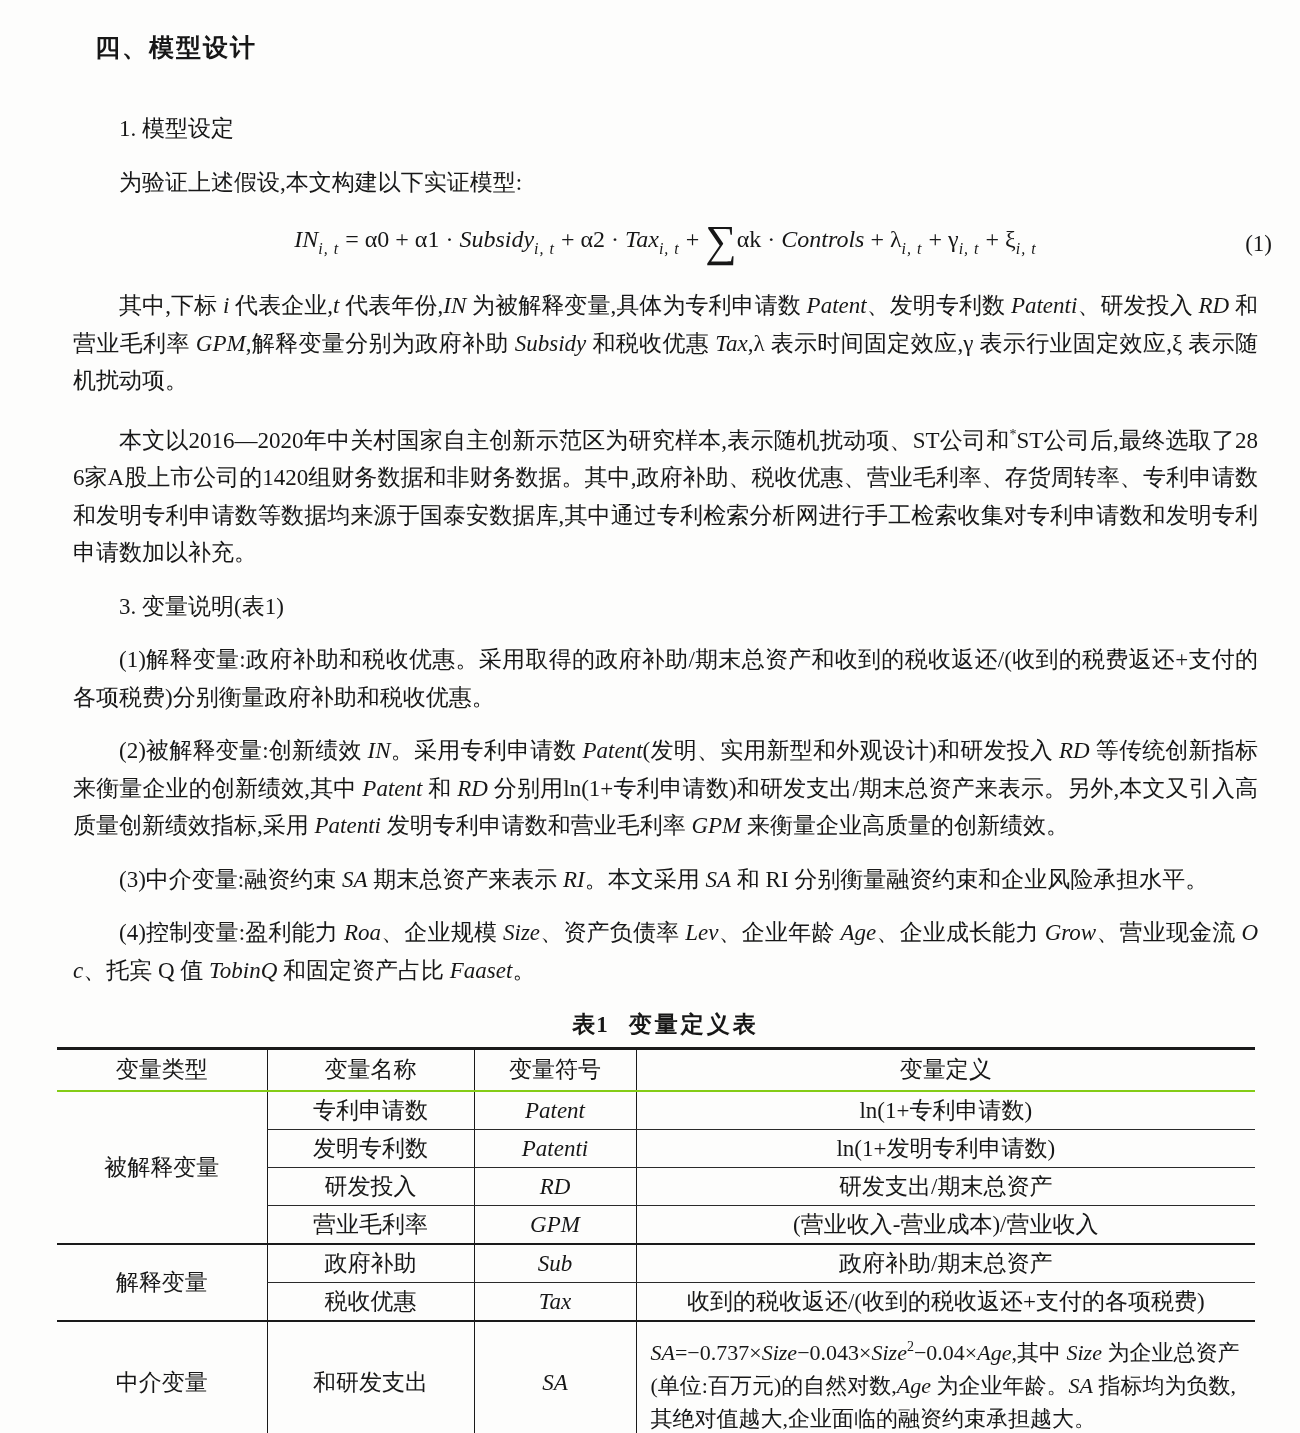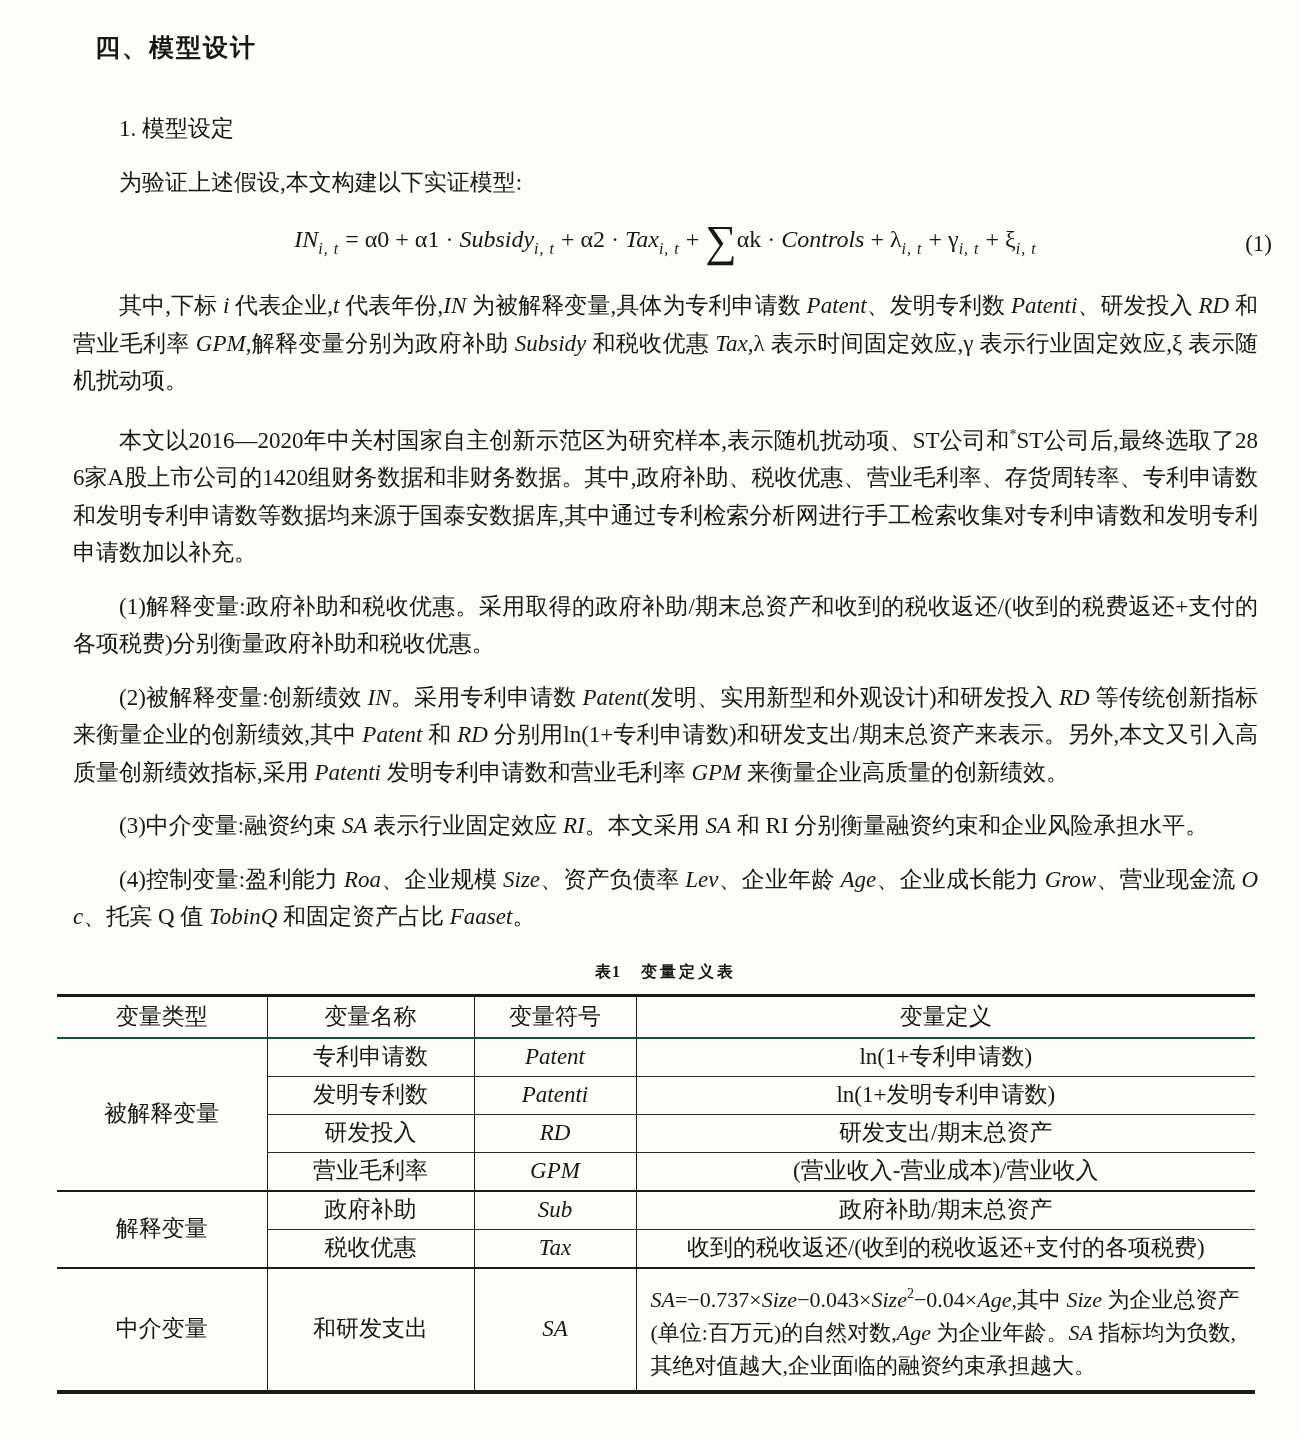--- a/index.html
+++ b/index.html
@@ -20,31 +20,31 @@
     position:relative;height:54px;
     display:flex;align-items:center;justify-content:center;
     font-size:24px;line-height:54px;white-space:nowrap;
   }
   .eq-no{position:absolute;right:2px;top:0;font-size:23px;}
   .seg-it{font-style:italic;}
   .seg-sub{font-style:italic;font-size:16px;vertical-align:-7px;letter-spacing:1px;}
   .seg-sup{font-size:14px;vertical-align:9px;}
   .seg-big{font-size:44px;vertical-align:-9px;line-height:0;font-style:normal;}
   .table-caption{
-    text-align:center;font-weight:700;font-size:16px;
+    text-align:center;font-weight:700;font-size:23px;
     margin:8px 0 0;line-height:40px;letter-spacing:3px;
   }
   .cap-label{margin-right:20px;letter-spacing:1px;}
   table{
     width:1198px;border-collapse:collapse;table-layout:fixed;
     border-top:3px solid #1a1a1a;border-bottom:4px solid #1a1a1a;
     font-size:23px;margin-top:2px;
   }
   th,td{font-weight:400;text-align:center;padding:1px 6px;height:35px;line-height:34px;}
-  th{height:38px;border-bottom:2px solid #14532d;}
+  th{height:38px;border-bottom:2px solid #84cc16;}
   .v{border-left:1px solid #1a1a1a;}
   tr.inner td.rc{border-bottom:1px solid #2a2a2a;}
   tr.gend td{border-bottom:2px solid #1a1a1a;}
   tr.lastrow td{border-bottom:none;}
   td.grp{border-bottom:2px solid #1a1a1a;}
   td.grp-last{border-bottom:none;}
   .sym{font-style:italic;}
   .def-long{
     text-align:left;font-size:22px;line-height:33px;
     padding:8px 14px 8px 14px;word-break:break-all;
@@ -62,23 +62,24 @@
 
   <div class="equation">
     <span class="eq-body"><span class="seg-it">IN</span><span class="seg-sub">i, t</span><span class="seg-rm"> = α0 + α1 · </span><span class="seg-it">Subsidy</span><span class="seg-sub">i, t</span><span class="seg-rm"> + α2 · </span><span class="seg-it">Tax</span><span class="seg-sub">i, t</span><span class="seg-rm"> + </span><span class="seg-big">∑</span><span class="seg-rm">αk · </span><span class="seg-it">Controls</span><span class="seg-rm"> + λ</span><span class="seg-sub">i, t</span><span class="seg-rm"> + γ</span><span class="seg-sub">i, t</span><span class="seg-rm"> + ξ</span><span class="seg-sub">i, t</span></span>
     <span class="eq-no">(1)</span>
   </div>
 
   <p class="indent"><span class="seg-rm">其中,下标 </span><span class="seg-it">i</span><span class="seg-rm"> 代表企业,</span><span class="seg-it">t</span><span class="seg-rm"> 代表年份,</span><span class="seg-it">IN</span><span class="seg-rm"> 为被解释变量,具体为专利申请数 </span><span class="seg-it">Patent</span><span class="seg-rm">、发明专利数 </span><span class="seg-it">Patenti</span><span class="seg-rm">、研发投入 </span><span class="seg-it">RD</span><span class="seg-rm"> 和营业毛利率 </span><span class="seg-it">GPM</span><span class="seg-rm">,解释变量分别为政府补助 </span><span class="seg-it">Subsidy</span><span class="seg-rm"> 和税收优惠 </span><span class="seg-it">Tax</span><span class="seg-rm">,λ 表示时间固定效应,γ 表示行业固定效应,ξ 表示随机扰动项。</span></p>
 
   <p class="indent"><span class="seg-rm">本文以2016—2020年中关村国家自主创新示范区为研究样本,表示随机扰动项、ST公司和</span><span class="seg-sup">*</span><span class="seg-rm">ST公司后,最终选取了286家A股上市公司的1420组财务数据和非财务数据。其中,政府补助、税收优惠、营业毛利率、存货周转率、专利申请数和发明专利申请数等数据均来源于国泰安数据库,其中通过专利检索分析网进行手工检索收集对专利申请数和发明专利申请数加以补充。</span></p>
 
+  <p class="indent">3. 变量说明(表1)</p>
   <p class="indent">(1)解释变量:政府补助和税收优惠。采用取得的政府补助/期末总资产和收到的税收返还/(收到的税费返还+支付的各项税费)分别衡量政府补助和税收优惠。</p>
   <p class="indent"><span class="seg-rm">(2)被解释变量:创新绩效 </span><span class="seg-it">IN</span><span class="seg-rm">。采用专利申请数 </span><span class="seg-it">Patent</span><span class="seg-rm">(发明、实用新型和外观设计)和研发投入 </span><span class="seg-it">RD</span><span class="seg-rm"> 等传统创新指标来衡量企业的创新绩效,其中 </span><span class="seg-it">Patent</span><span class="seg-rm"> 和 </span><span class="seg-it">RD</span><span class="seg-rm"> 分别用ln(1+专利申请数)和研发支出/期末总资产来表示。另外,本文又引入高质量创新绩效指标,采用 </span><span class="seg-it">Patenti</span><span class="seg-rm"> 发明专利申请数和营业毛利率 </span><span class="seg-it">GPM</span><span class="seg-rm"> 来衡量企业高质量的创新绩效。</span></p>
-  <p class="indent"><span class="seg-rm">(3)中介变量:融资约束 </span><span class="seg-it">SA</span><span class="seg-rm"> 表示行业固定效应 </span><span class="seg-it">RI</span><span class="seg-rm">。本文采用 </span><span class="seg-it">SA</span><span class="seg-rm"> 和 RI 分别衡量融资约束和企业风险承担水平。</span></p>
+  <p class="indent"><span class="seg-rm">(3)中介变量:融资约束 </span><span class="seg-it">SA</span><span class="seg-rm"> 期末总资产来表示 </span><span class="seg-it">RI</span><span class="seg-rm">。本文采用 </span><span class="seg-it">SA</span><span class="seg-rm"> 和 RI 分别衡量融资约束和企业风险承担水平。</span></p>
   <p class="indent"><span class="seg-rm">(4)控制变量:盈利能力 </span><span class="seg-it">Roa</span><span class="seg-rm">、企业规模 </span><span class="seg-it">Size</span><span class="seg-rm">、资产负债率 </span><span class="seg-it">Lev</span><span class="seg-rm">、企业年龄 </span><span class="seg-it">Age</span><span class="seg-rm">、企业成长能力 </span><span class="seg-it">Grow</span><span class="seg-rm">、营业现金流 </span><span class="seg-it">Oc</span><span class="seg-rm">、托宾 Q 值 </span><span class="seg-it">TobinQ</span><span class="seg-rm"> 和固定资产占比 </span><span class="seg-it">Faaset</span><span class="seg-rm">。</span></p>
 
   <p class="table-caption">
     <span class="cap-label">表1</span><span>变量定义表</span>
   </p>
 
   <table>
     <colgroup>
       <col style="width:210px">
         <col style="width:207px">

